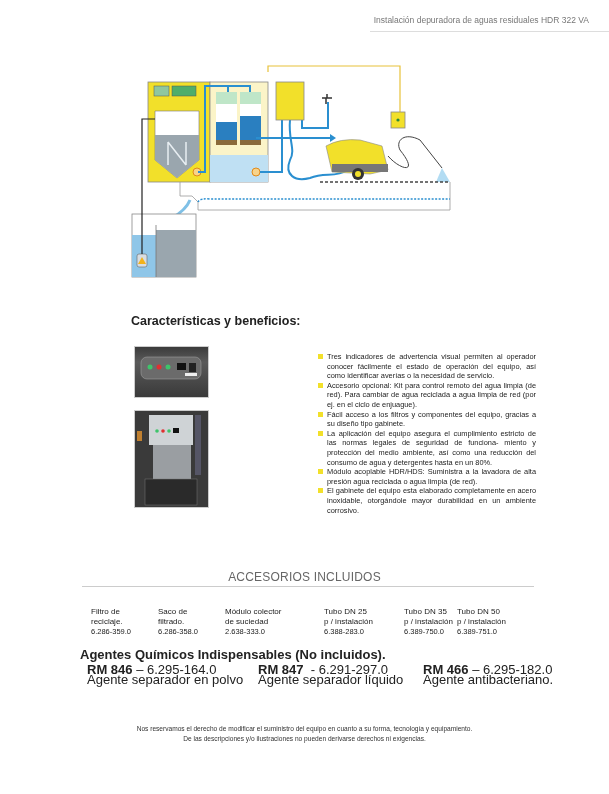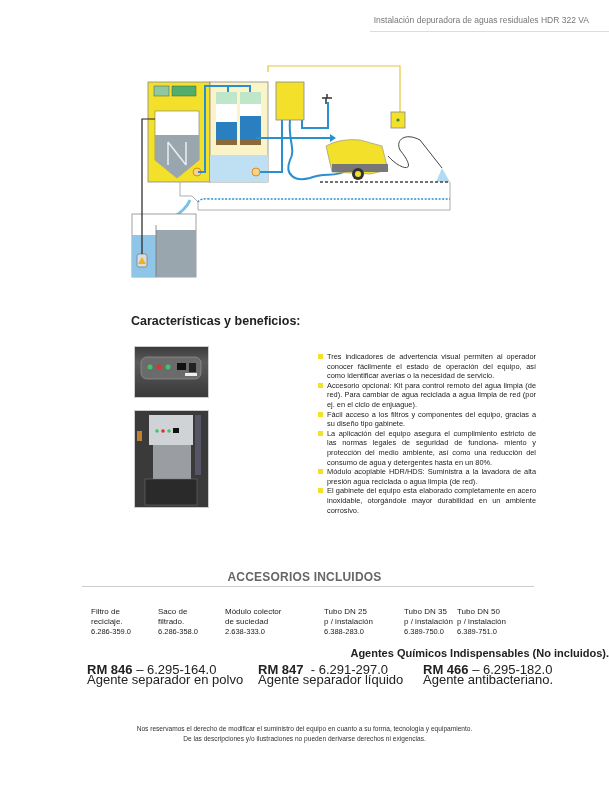--- a/index.html
+++ b/index.html
@@ -7,26 +7,26 @@
   .header-title { position: absolute; top: 15px; right: 20px; font-size: 8.5px; color: #777; }
   .header-rule { position: absolute; top: 31px; left: 370px; right: 0; height: 1px; background: #ddd; }
   .diagram { position: absolute; left: 120px; top: 60px; width: 420px; height: 230px; }
   .section-title { position: absolute; left: 131px; top: 314px; font-size: 12.5px; font-weight: bold; color: #222; }
   .photo { position: absolute; background: #2a2a2a; border: 1px solid #ccc; }
   .photo1 { left: 134px; top: 346px; width: 73px; height: 50px; background: linear-gradient(180deg,#3b3b3b 0%,#5a5a5a 30%,#3a3a3a 100%); }
   .photo2 { left: 134px; top: 410px; width: 73px; height: 96px; background: #3a3a3a; }
   .features { position: absolute; left: 318px; top: 352px; width: 218px; font-size: 7.4px; line-height: 9.6px; color: #222; margin: 0; padding: 0; list-style: none; }
   .features li { position: relative; padding-left: 9px; text-align: justify; }
   .features li .bullet { position: absolute; left: 0; top: 2px; width: 5px; height: 5px; background: #f2e02a; }
-  .acc-title { position: absolute; left: 0; width: 609px; top: 570px; text-align: center; font-size: 12px; font-weight: bold; color: #666; letter-spacing: 0.2px; }
+  .acc-title { position: absolute; left: 0; width: 609px; top: 570px; text-align: center; font-size: 12px; font-weight: normal; color: #666; letter-spacing: 0.2px; }
   .acc-title span { position: relative; left: 0; }
   .acc-rule { position: absolute; left: 82px; width: 452px; top: 586px; height: 1px; background: #ccc; }
   .acc-item { position: absolute; top: 607px; font-size: 8px; line-height: 10px; color: #222; }
   .acc-item .code { font-size: 7.5px; }
-  .chem-title { position: absolute; left: 0; width: 609px; top: 647px; text-align: right; font-size: 11px; font-weight: bold; color: #222; padding-left: 80px; box-sizing: border-box; }
+  .chem-title { position: absolute; left: 0; width: 609px; top: 647px; text-align: left; font-size: 13px; font-weight: bold; color: #222; padding-left: 80px; box-sizing: border-box; }
   .chem-item { position: absolute; top: 665px; font-size: 13px; line-height: 10px; color: #222; }
   .chem-item b { font-weight: bold; }
   .footer { position: absolute; left: 0; width: 609px; top: 724px; text-align: center; font-size: 6.6px; line-height: 10px; color: #333; }
 </style>
 </head>
 <body>
 
 <div>
   <div class="header-title">Instalación depuradora de aguas residuales HDR 322 VA</div>
   <div class="header-rule"></div>

